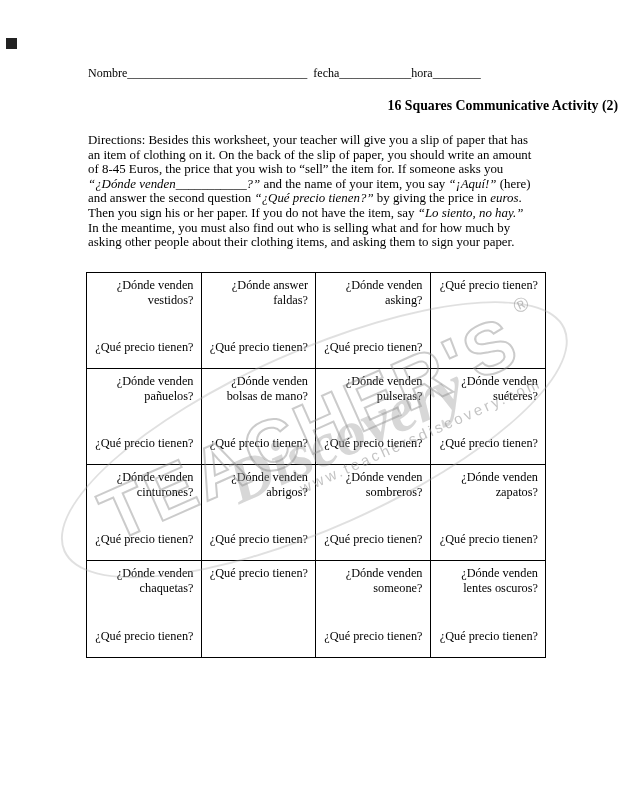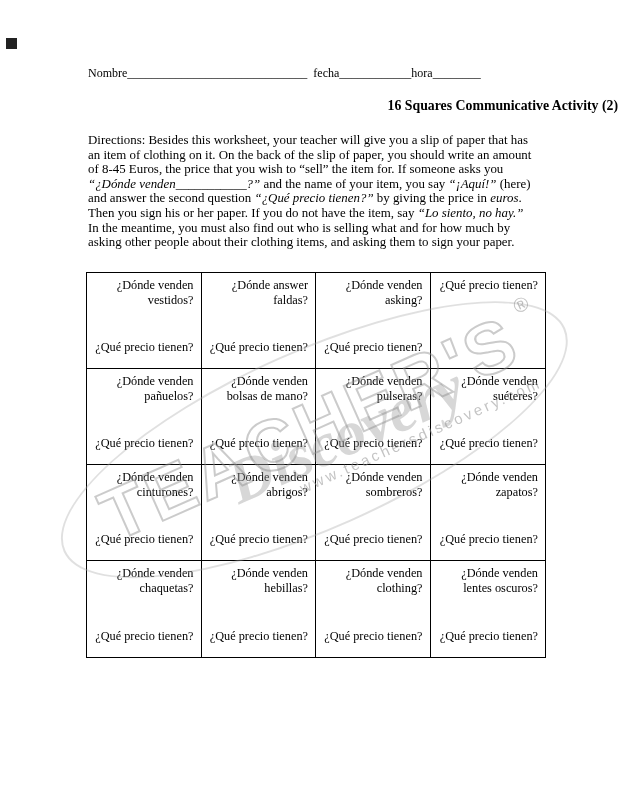--- a/index.html
+++ b/index.html
@@ -145,25 +145,24 @@
   </div>
   <div class="cell">
     <div>¿Dónde venden zapatos?</div>
     <div>¿Qué precio tienen?</div>
   </div>
   <div class="cell">
     <div>¿Dónde venden chaquetas?</div>
     <div>¿Qué precio tienen?</div>
   </div>
   <div class="cell">
-    <div>¿Dónde venden hebillas?</div>
     <div>¿Qué precio tienen?</div>
   </div>
   <div class="cell">
-    <div>¿Dónde venden clothing?</div>
+    <div>¿Dónde venden someone?</div>
     <div>¿Qué precio tienen?</div>
   </div>
   <div class="cell">
     <div>¿Dónde venden lentes oscuros?</div>
     <div>¿Qué precio tienen?</div>
   </div>
 </div>
 
 <div class="watermark">
   <div class="wm-swoosh"></div>

